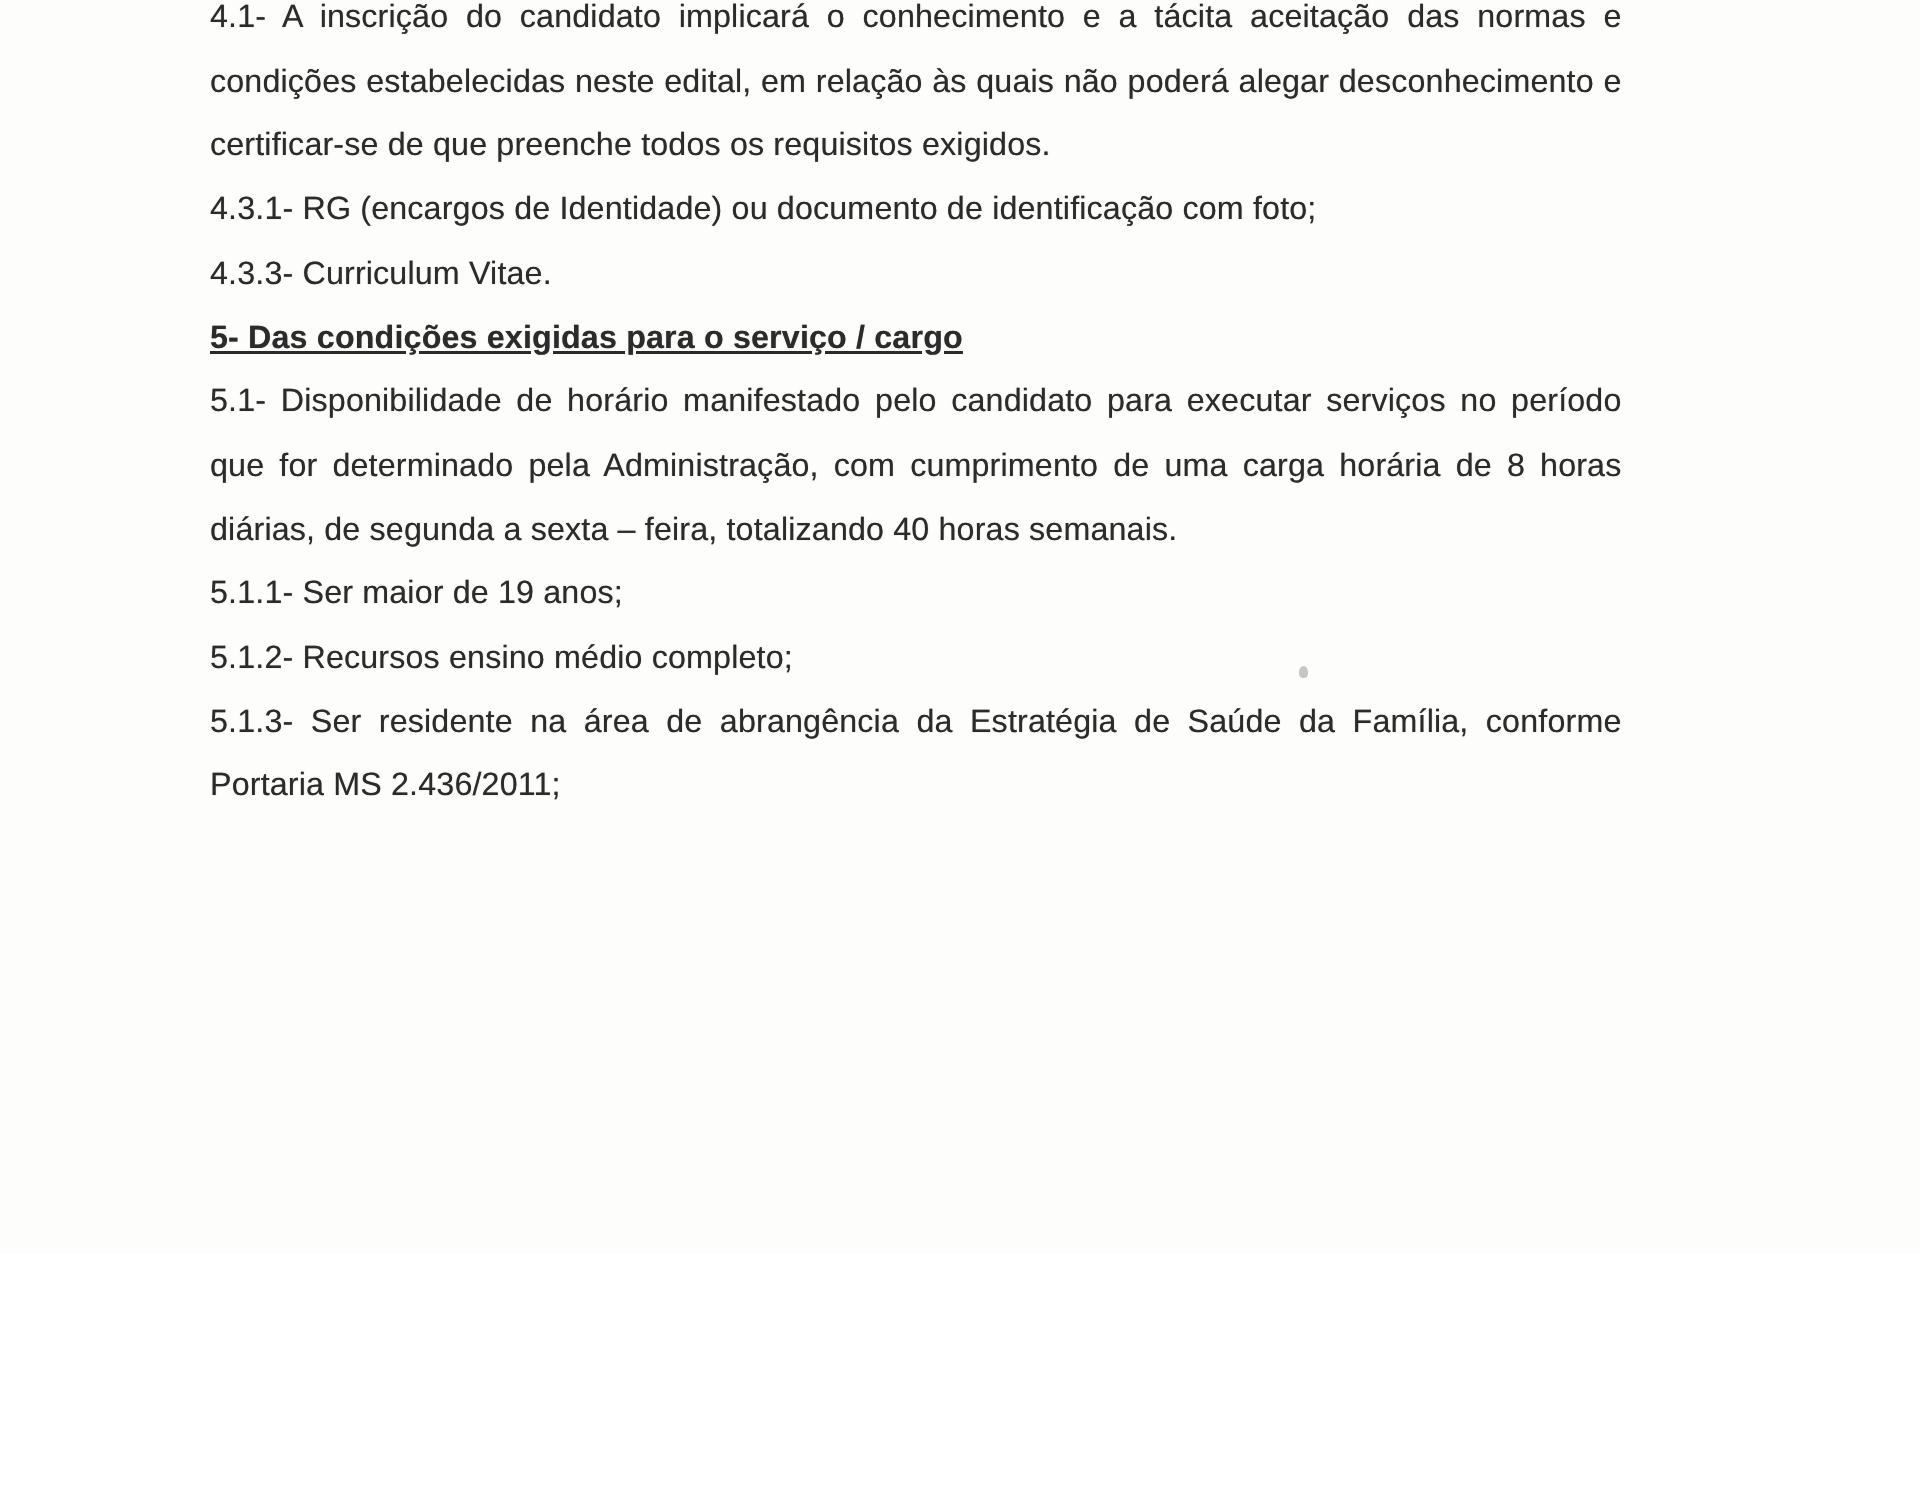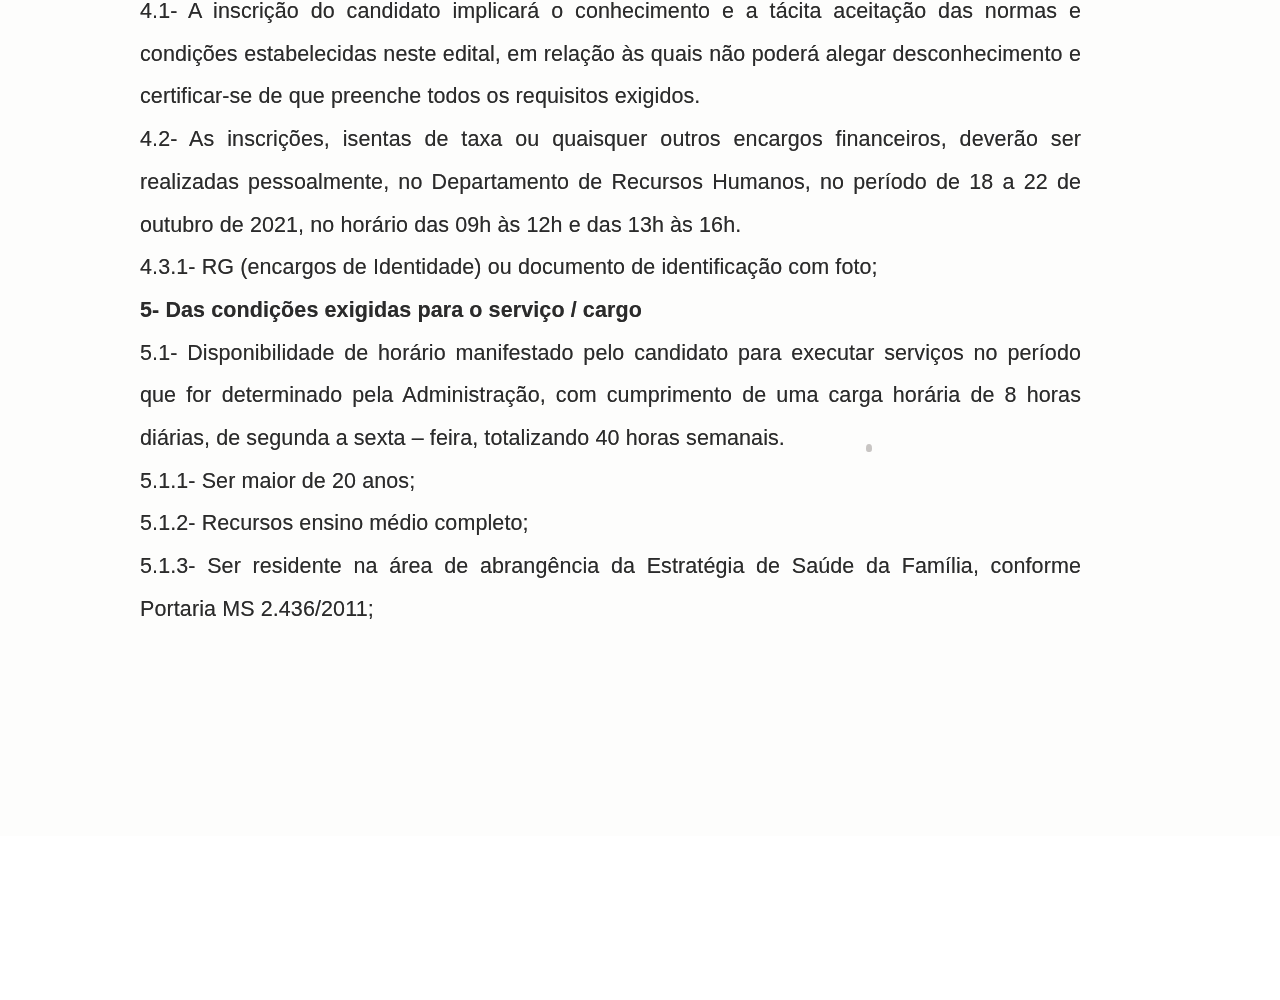--- a/index.html
+++ b/index.html
@@ -30,20 +30,21 @@
     margin: 0;
   }
   .justify {
     text-align: justify;
   }
   .bold {
     font-weight: bold;
   }
   .gap-above {
     margin-top: 42.7px;
+    text-decoration: underline;
   }
   
   .speck {
     position: absolute;
     left: 866px;
     top: 444px;
     width: 6px;
     height: 8px;
     background: #b6b2b0;
     border-radius: 50% 50% 40% 40%;
@@ -65,25 +66,25 @@
     opacity: 0.8;
     border-radius: 1px;
   }
 </style>
 </head>
 <body>
 
 <div class="page">
   <div class="content">
     <p class="justify">4.1- A inscrição do candidato implicará o conhecimento e a tácita aceitação das normas e condições estabelecidas neste edital, em relação às quais não poderá alegar desconhecimento e certificar-se de que preenche todos os requisitos exigidos.</p>
-    <p class="justify">4.2- As inscrições, isentas de taxa ou quaisquer outros encargos financeiros, deverão ser realizadas pessoalmente, no Departamento de Recursos Humanos, no período de 18 a 22 de outubro de 2021, no horário das 09h às 12h e das 13h às 16h.</p>
     <p>4.3.1- RG (encargos de Identidade) ou documento de identificação com foto;</p>
+    <p>4.3.3- Curriculum Vitae.</p>
     <p class="bold gap-above">5- Das condições exigidas para o serviço / cargo</p>
     <p class="justify">5.1- Disponibilidade de horário manifestado pelo candidato para executar serviços no período que for determinado pela Administração, com cumprimento de uma carga horária de 8 horas diárias, de segunda a sexta – feira, totalizando 40 horas semanais.</p>
-    <p>5.1.1- Ser maior de 20 anos;</p>
+    <p>5.1.1- Ser maior de 19 anos;</p>
     <p>5.1.2- Recursos ensino médio completo;</p>
     <p class="justify">5.1.3- Ser residente na área de abrangência da Estratégia de Saúde da Família, conforme Portaria MS 2.436/2011;</p>
   </div>
 
   <div class="speck"></div>
 
   <div class="cutoff-strip">
     <span style="left:0px;   width:95px;"></span>
     <span style="left:145px; width:65px;"></span>
     <span style="left:340px; width:60px;"></span>

